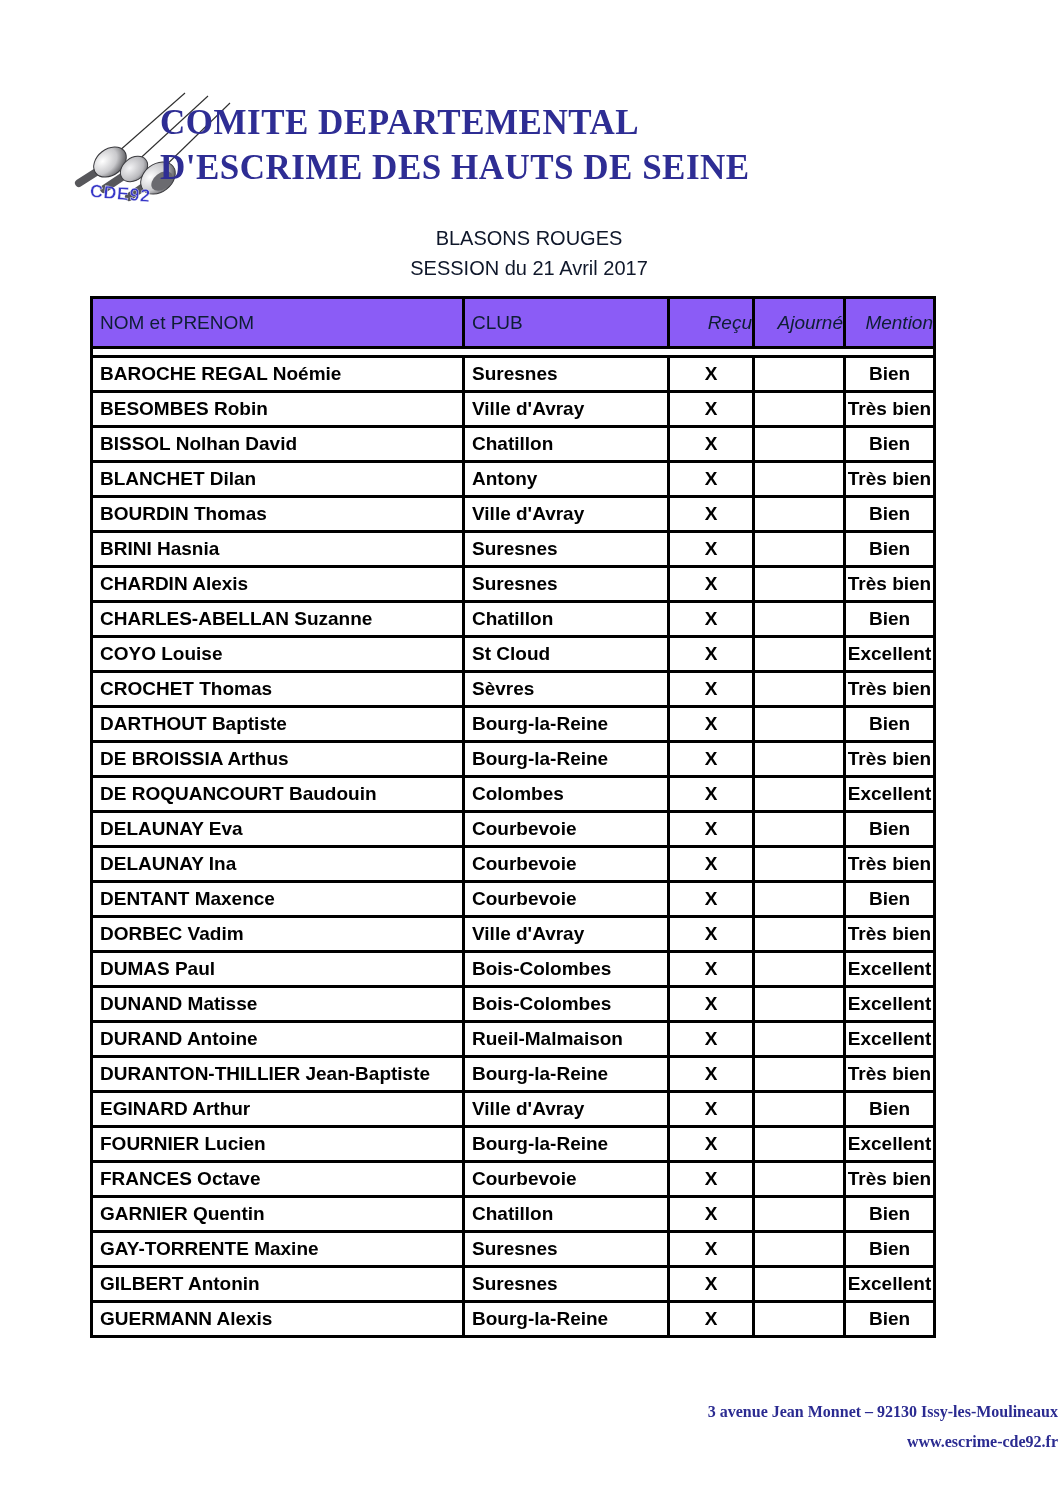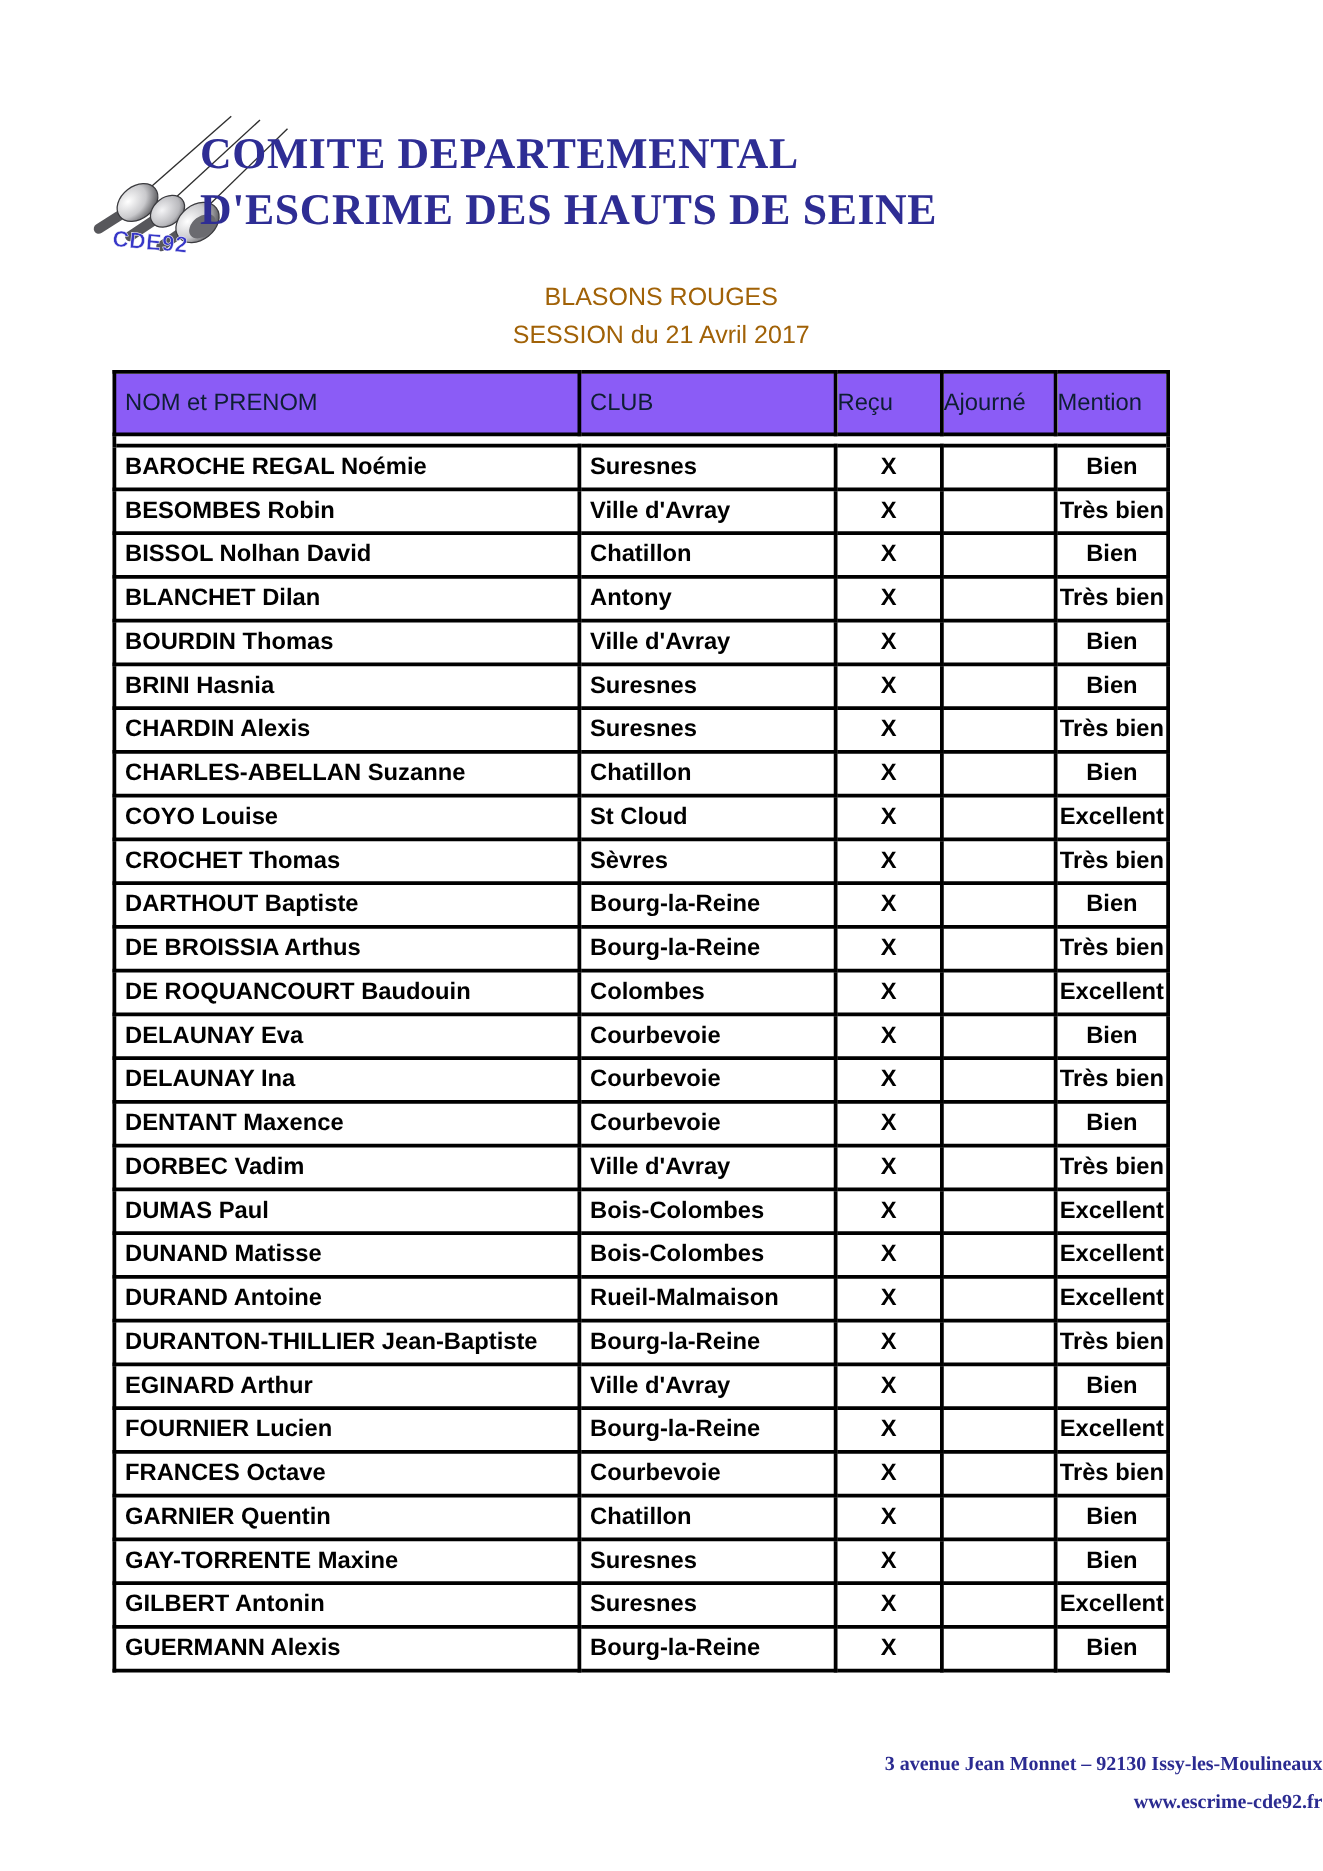--- a/index.html
+++ b/index.html
@@ -38,21 +38,21 @@
 
   
   .subtitle-block {
     position: absolute;
     left: 0;
     top: 223px;
     width: 1058px;
     text-align: center;
     font-size: 20px;
     line-height: 30px;
-    color: #a16207;
+    color: #0f172a;
   }
 
   
   table.results {
     position: absolute;
     left: 90px;
     top: 296px;
     width: 843px;
     border-collapse: collapse;
     table-layout: fixed;
@@ -62,21 +62,21 @@
     background: #8b5cf6;
     border: 3px solid #000000;
     height: 47px;
     font-weight: 400;
     color: #0e1e33;
     text-align: left;
     padding: 0 0 0 7px;
     overflow: hidden;
     white-space: nowrap;
   }
-  table.results th.center { text-align: left; padding: 0; }
+  table.results th.center { text-align: right; padding: 0; font-style: italic; }
   table.results tr.spacer td {
     border: none;
     border-left: 3px solid #000000;
     border-right: 3px solid #000000;
     height: 6px;
     padding: 0;
   }
   table.results td {
     border: 3px solid #000000;
     height: 32px;

